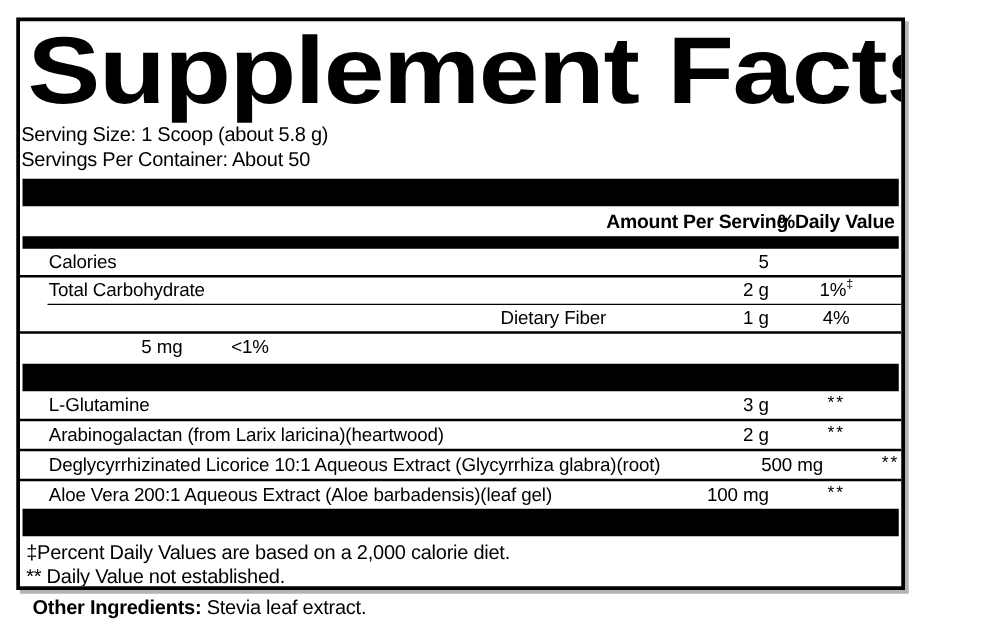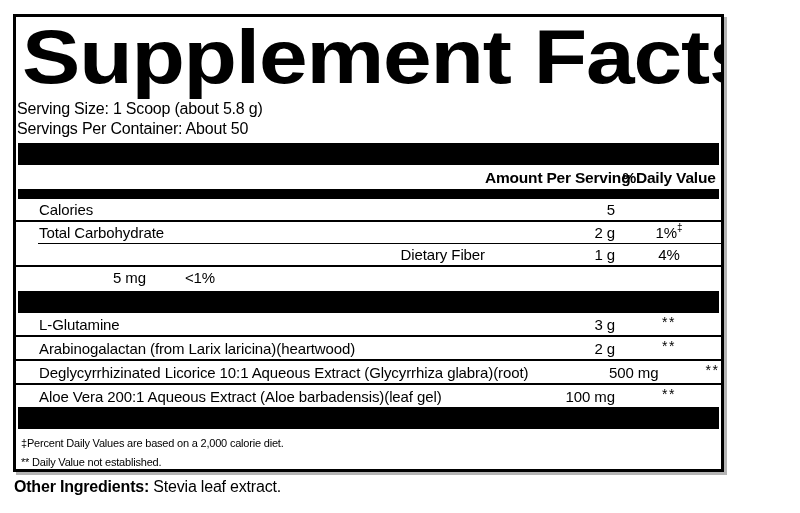--- a/index.html
+++ b/index.html
@@ -54,23 +54,23 @@
   .tname.indent { padding-left:27px;text-align:right; }
   .tamt { flex:0 0 auto; width:130px; padding-right:2px; text-align:right; white-space:nowrap; }
   .tdv  { flex:0 0 auto; width:104px; text-align:center; white-space:nowrap; }
   .it { }
   .star { position:relative; top:-3px; letter-spacing:1.5px; font-size:14px; }
   sup.dagger { font-size:10px; line-height:0; position:relative; top:-1px; }
 
   .divider { height:2px; background:#000; }
   .divider-indent { height:1px; background:#000; margin-left:22px; }
 
-  .footnotes { padding:5px 6px 0 5px; font-size:11px; line-height:18.5px; letter-spacing:-0.2px; }
+  .footnotes { padding:5px 6px 0 5px; font-size:16px; line-height:18.5px; letter-spacing:-0.2px; }
 
-  .other-line { position:absolute; left:14px; top:478px; font-size:16px; letter-spacing:-0.2px; }
+  .other-line { position:absolute; left:26px; top:478px; font-size:16px; letter-spacing:-0.2px; }
   .other-line .lbl { font-weight:bold; }
 </style>
 </head>
 <body>
 
 <div class="stage">
 
   <div class="panel">
 
     <div class="title-wrap">

